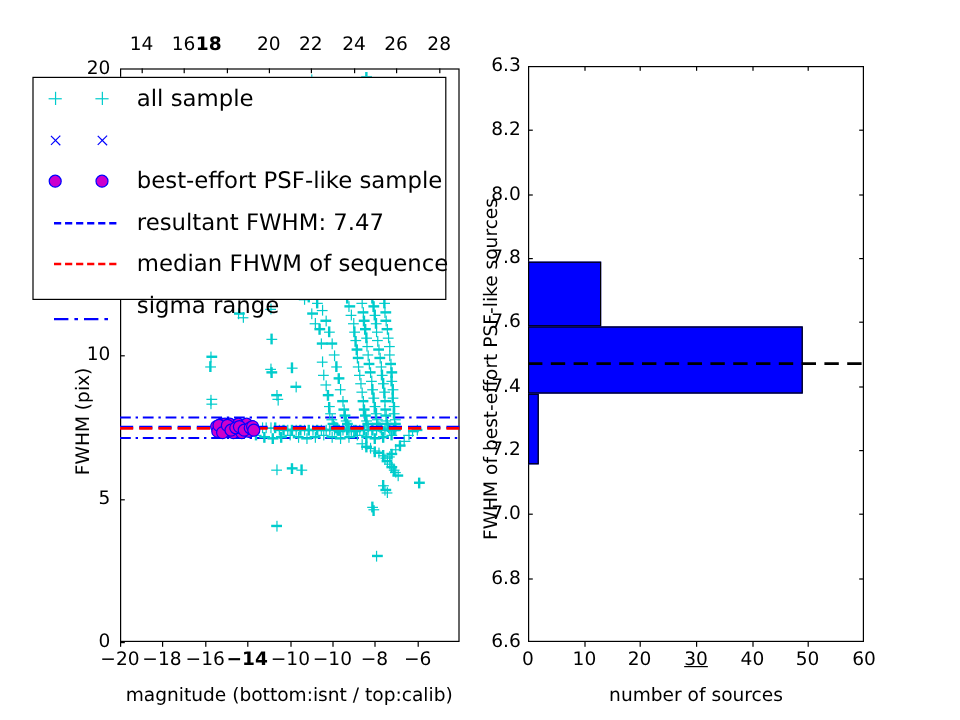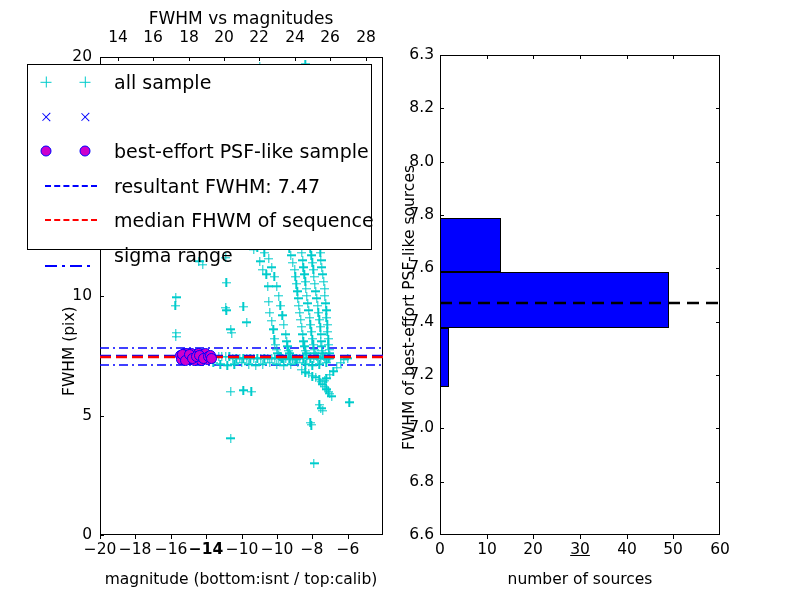--- a/index.html
+++ b/index.html
@@ -50,21 +50,20 @@
 
   .hbar{position:absolute;background:#0000ff;border:1.2px solid #000;box-sizing:border-box;}
 </style>
 </head>
 <body>
 
 <div class="fig">
 
   <div class="axes" style="left:100px;top:57px;width:283px;height:478px;"></div>
 
-  <div class="title" style="left:241px;top:8px;">FWHM vs magnitudes</div>
 
   <div class="axname" style="left:241px;top:570px;">magnitude (bottom:isnt / top:calib)</div>
 
   <div class="axname vert" style="left:60px;top:396px;transform:rotate(-90deg);">FWHM (pix)</div>
 
   <div class="tlab cx" style="left:100px;top:542px;">−20</div>
   <div class="tlab cx" style="left:135px;top:542px;">−18</div>
   <div class="tlab cx" style="left:171px;top:542px;">−16</div>
   <div class="tlab cx" style="left:206px;top:542px;font-weight:bold;">−14</div>
   <div class="tlab cx" style="left:242px;top:542px;">−10</div>
@@ -76,21 +75,21 @@
   <div class="tick h" style="left:135px;top:535px;"></div>
   <div class="tick h" style="left:171px;top:535px;"></div>
   <div class="tick h" style="left:206px;top:535px;"></div>
   <div class="tick h" style="left:242px;top:535px;"></div>
   <div class="tick h" style="left:277px;top:535px;"></div>
   <div class="tick h" style="left:312px;top:535px;"></div>
   <div class="tick h" style="left:348px;top:535px;"></div>
 
   <div class="tlab cx" style="left:118px;top:30px;">14</div>
   <div class="tlab cx" style="left:153px;top:30px;">16</div>
-  <div class="tlab cx" style="left:189px;top:30px;">18</div>
+  <div class="tlab cx" style="left:174px;top:30px;font-weight:bold;">18</div>
   <div class="tlab cx" style="left:224px;top:30px;">20</div>
   <div class="tlab cx" style="left:259px;top:30px;">22</div>
   <div class="tlab cx" style="left:295px;top:30px;">24</div>
   <div class="tlab cx" style="left:330px;top:30px;">26</div>
   <div class="tlab cx" style="left:366px;top:30px;">28</div>
 
   <div class="tick h" style="left:118px;top:57px;"></div>
   <div class="tick h" style="left:153px;top:57px;"></div>
   <div class="tick h" style="left:189px;top:57px;"></div>
   <div class="tick h" style="left:224px;top:57px;"></div>

